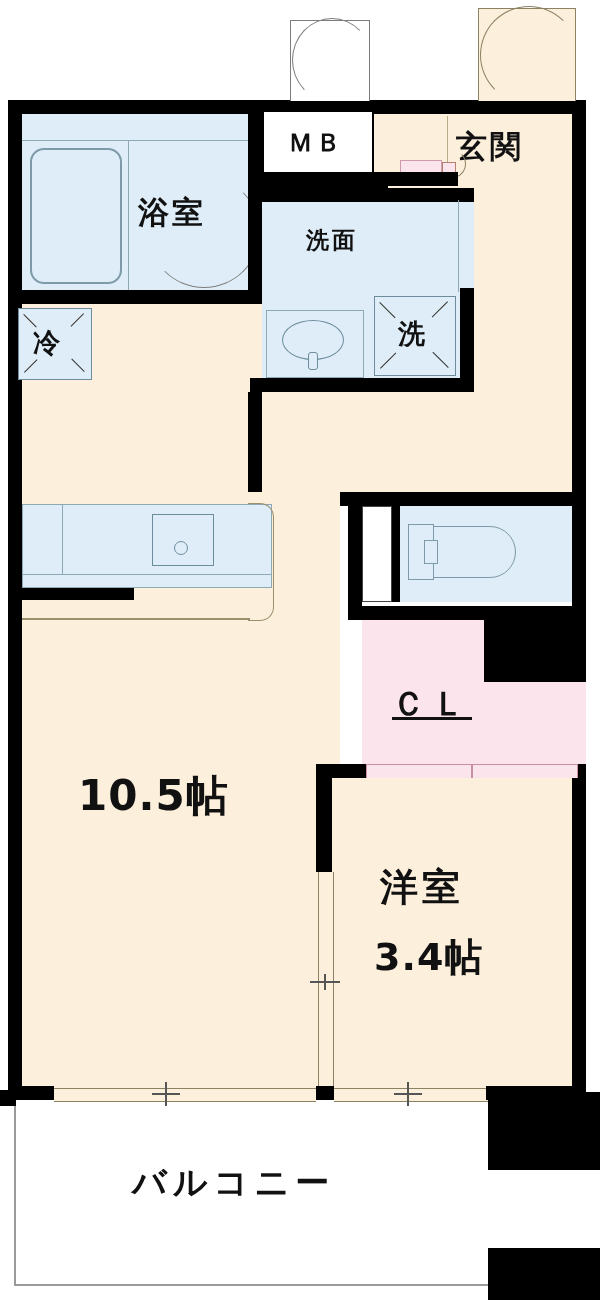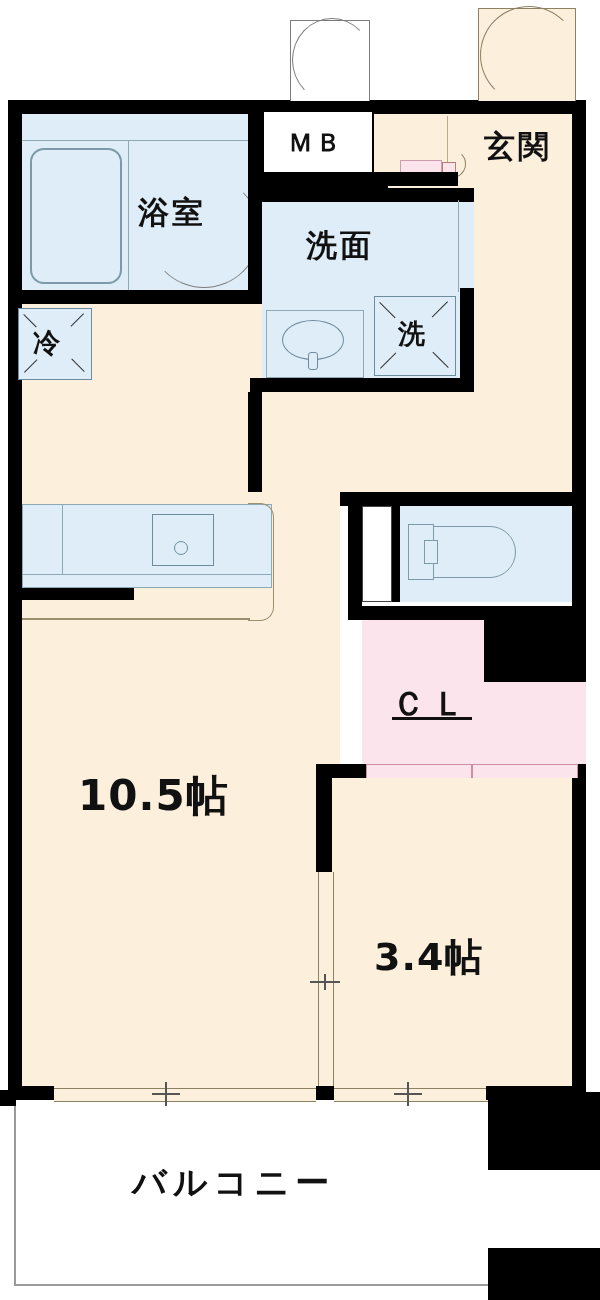--- a/index.html
+++ b/index.html
@@ -63,37 +63,37 @@
 
   <div class="abs wall" style="left:262px;top:100px;width:112px;height:88px;"></div>
   <div class="abs white" style="left:264px;top:112px;width:108px;height:60px;"></div>
   <div class="lbl" style="left:288px;top:126px;font-size:25px;letter-spacing:3px;">ＭＢ</div>
 
   <div class="doorleaf" style="left:290px;top:20px;width:78px;height:80px;border-bottom:none;"></div>
   <div class="arcs" style="left:292px;top:18px;width:78px;height:82px;border-color:transparent;border-left-color:#7d7d7d;border-top-color:#7d7d7d;"></div>
 
   <div class="abs floor" style="left:374px;top:114px;width:198px;height:378px;"></div>
   <div class="abs floor" style="left:378px;top:116px;width:70px;height:62px;border-right:1px solid #b8ab86;"></div>
-  <div class="lbl jp" style="left:484px;top:126px;font-size:31px;letter-spacing:3px;">玄関</div>
+  <div class="lbl jp" style="left:456px;top:126px;font-size:31px;letter-spacing:3px;">玄関</div>
 
   <div class="doorleaff" style="left:478px;top:8px;width:96px;height:92px;border-bottom:none;"></div>
   <div class="arc" style="left:480px;top:6px;width:96px;height:96px;border-color:transparent;border-left-color:#8b8263;border-top-color:#8b8263;"></div>
 
   <div class="abs closet" style="left:400px;top:160px;width:42px;height:22px;border:1px solid #d09aad;"></div>
   <div class="abs closet" style="left:442px;top:162px;width:14px;height:18px;border:1px solid #b5806f;"></div>
   <div class="arc" style="left:438px;top:150px;width:26px;height:26px;border-color:transparent;border-bottom-color:#8b8263;border-right-color:#8b8263;"></div>
   <div class="abs wall" style="left:374px;top:172px;width:84px;height:14px;"></div>
   <div class="abs wall" style="left:374px;top:186px;width:14px;height:120px;"></div>
 
   <div class="abs wet" style="left:262px;top:200px;width:212px;height:180px;"></div>
   <div class="abs wall" style="left:262px;top:188px;width:212px;height:14px;"></div>
   <div class="abs wall" style="left:460px;top:288px;width:14px;height:104px;"></div>
   <div class="abs wall" style="left:250px;top:378px;width:224px;height:14px;"></div>
   <div class="vline" style="left:458px;top:200px;height:92px;"></div>
-  <div class="lbl jp" style="left:306px;top:225px;font-size:31px;letter-spacing:3px;">洗面</div>
+  <div class="lbl jp" style="left:306px;top:225px;font-size:23px;letter-spacing:3px;">洗面</div>
 
   <div class="abs" style="left:266px;top:310px;width:98px;height:68px;background:#DEEDF7;border:1px solid #8fa8b5;"></div>
   <div class="abs" style="left:282px;top:320px;width:62px;height:40px;background:#DEEDF7;border:1.5px solid #6d8c9c;border-radius:50%;"></div>
   <div class="abs" style="left:308px;top:352px;width:10px;height:18px;background:#DEEDF7;border:1.5px solid #6d8c9c;border-radius:3px;"></div>
 
   <div class="boxmark" style="left:374px;top:296px;width:80px;height:78px;"></div>
   <div class="diag" style="left:380px;top:302px;width:22px;transform:rotate(45deg);"></div>
   <div class="diag" style="left:448px;top:302px;width:22px;transform:rotate(135deg);"></div>
   <div class="diag" style="left:380px;top:368px;width:22px;transform:rotate(-45deg);"></div>
   <div class="diag" style="left:448px;top:368px;width:22px;transform:rotate(-135deg);"></div>
@@ -126,20 +126,21 @@
   <div class="abs closet" style="left:366px;top:764px;width:106px;height:16px;border:1px solid #c98fa6;"></div>
   <div class="abs closet" style="left:472px;top:764px;width:106px;height:16px;border:1px solid #c98fa6;"></div>
   <div class="arc" style="left:366px;top:736px;width:0;height:0;border:none;"></div>
 
   <svg class="abs" style="left:360px;top:778px;width:226px;height:46px;">
     <path d="M 8 2 L 30 42 L 52 2" fill="none" stroke="#8b8263" stroke-width="1.5"></path>
     <path d="M 168 2 L 190 42 L 212 2" fill="none" stroke="#8b8263" stroke-width="1.5"></path>
   </svg>
 
   <div class="abs floor" style="left:330px;top:778px;width:242px;height:312px;"></div>
+  <div class="lbl jp" style="left:380px;top:862px;font-size:38px;letter-spacing:4px;">洋室</div>
   <div class="lbl jp" style="left:374px;top:932px;font-size:38px;letter-spacing:1px;">3.4帖</div>
   <div class="abs wall" style="left:572px;top:778px;width:14px;height:312px;"></div>
 
   <div class="abs wall" style="left:316px;top:764px;width:16px;height:108px;"></div>
   <div class="vtrack" style="left:318px;top:872px;width:14px;height:216px;"></div>
   <div class="cross" style="left:310px;top:981px;width:30px;height:2px;"></div>
   <div class="cross" style="left:324px;top:974px;width:2px;height:16px;"></div>
   <div class="abs wall" style="left:316px;top:1086px;width:18px;height:14px;"></div>
 
   <div class="abs" style="left:22px;top:504px;width:250px;height:84px;background:#DEEDF7;border:1px solid #8fa8b5;"></div>

